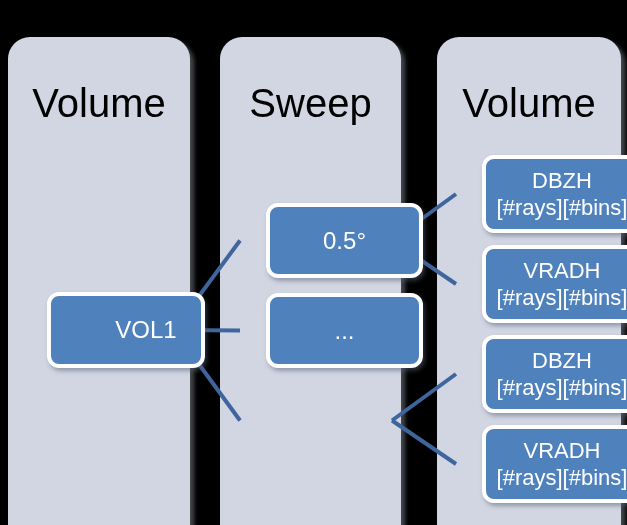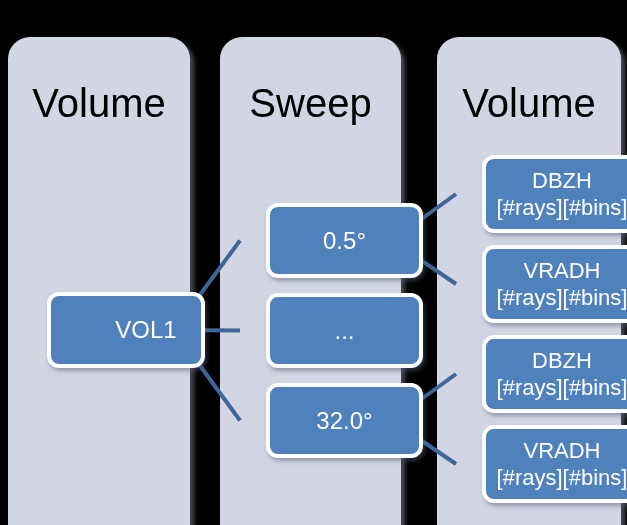--- a/index.html
+++ b/index.html
@@ -103,23 +103,20 @@
   <div class="node node-vol1">
     <span>VOL1</span>
   </div>
 
   <div class="node node-sweep node-sweep-1">
     <span>0.5°</span>
   </div>
   <div class="node node-sweep node-sweep-2">
     <span>...</span>
   </div>
-  <div class="node node-sweep node-sweep-3">
-    <span>32.0°</span>
-  </div>
 
   <div class="node node-dataset node-dataset-1">
     <span>DBZH</span>
     <span>[#rays][#bins]</span>
   </div>
   <div class="node node-dataset node-dataset-2">
     <span>VRADH</span>
     <span>[#rays][#bins]</span>
   </div>
   <div class="node node-dataset node-dataset-3">

